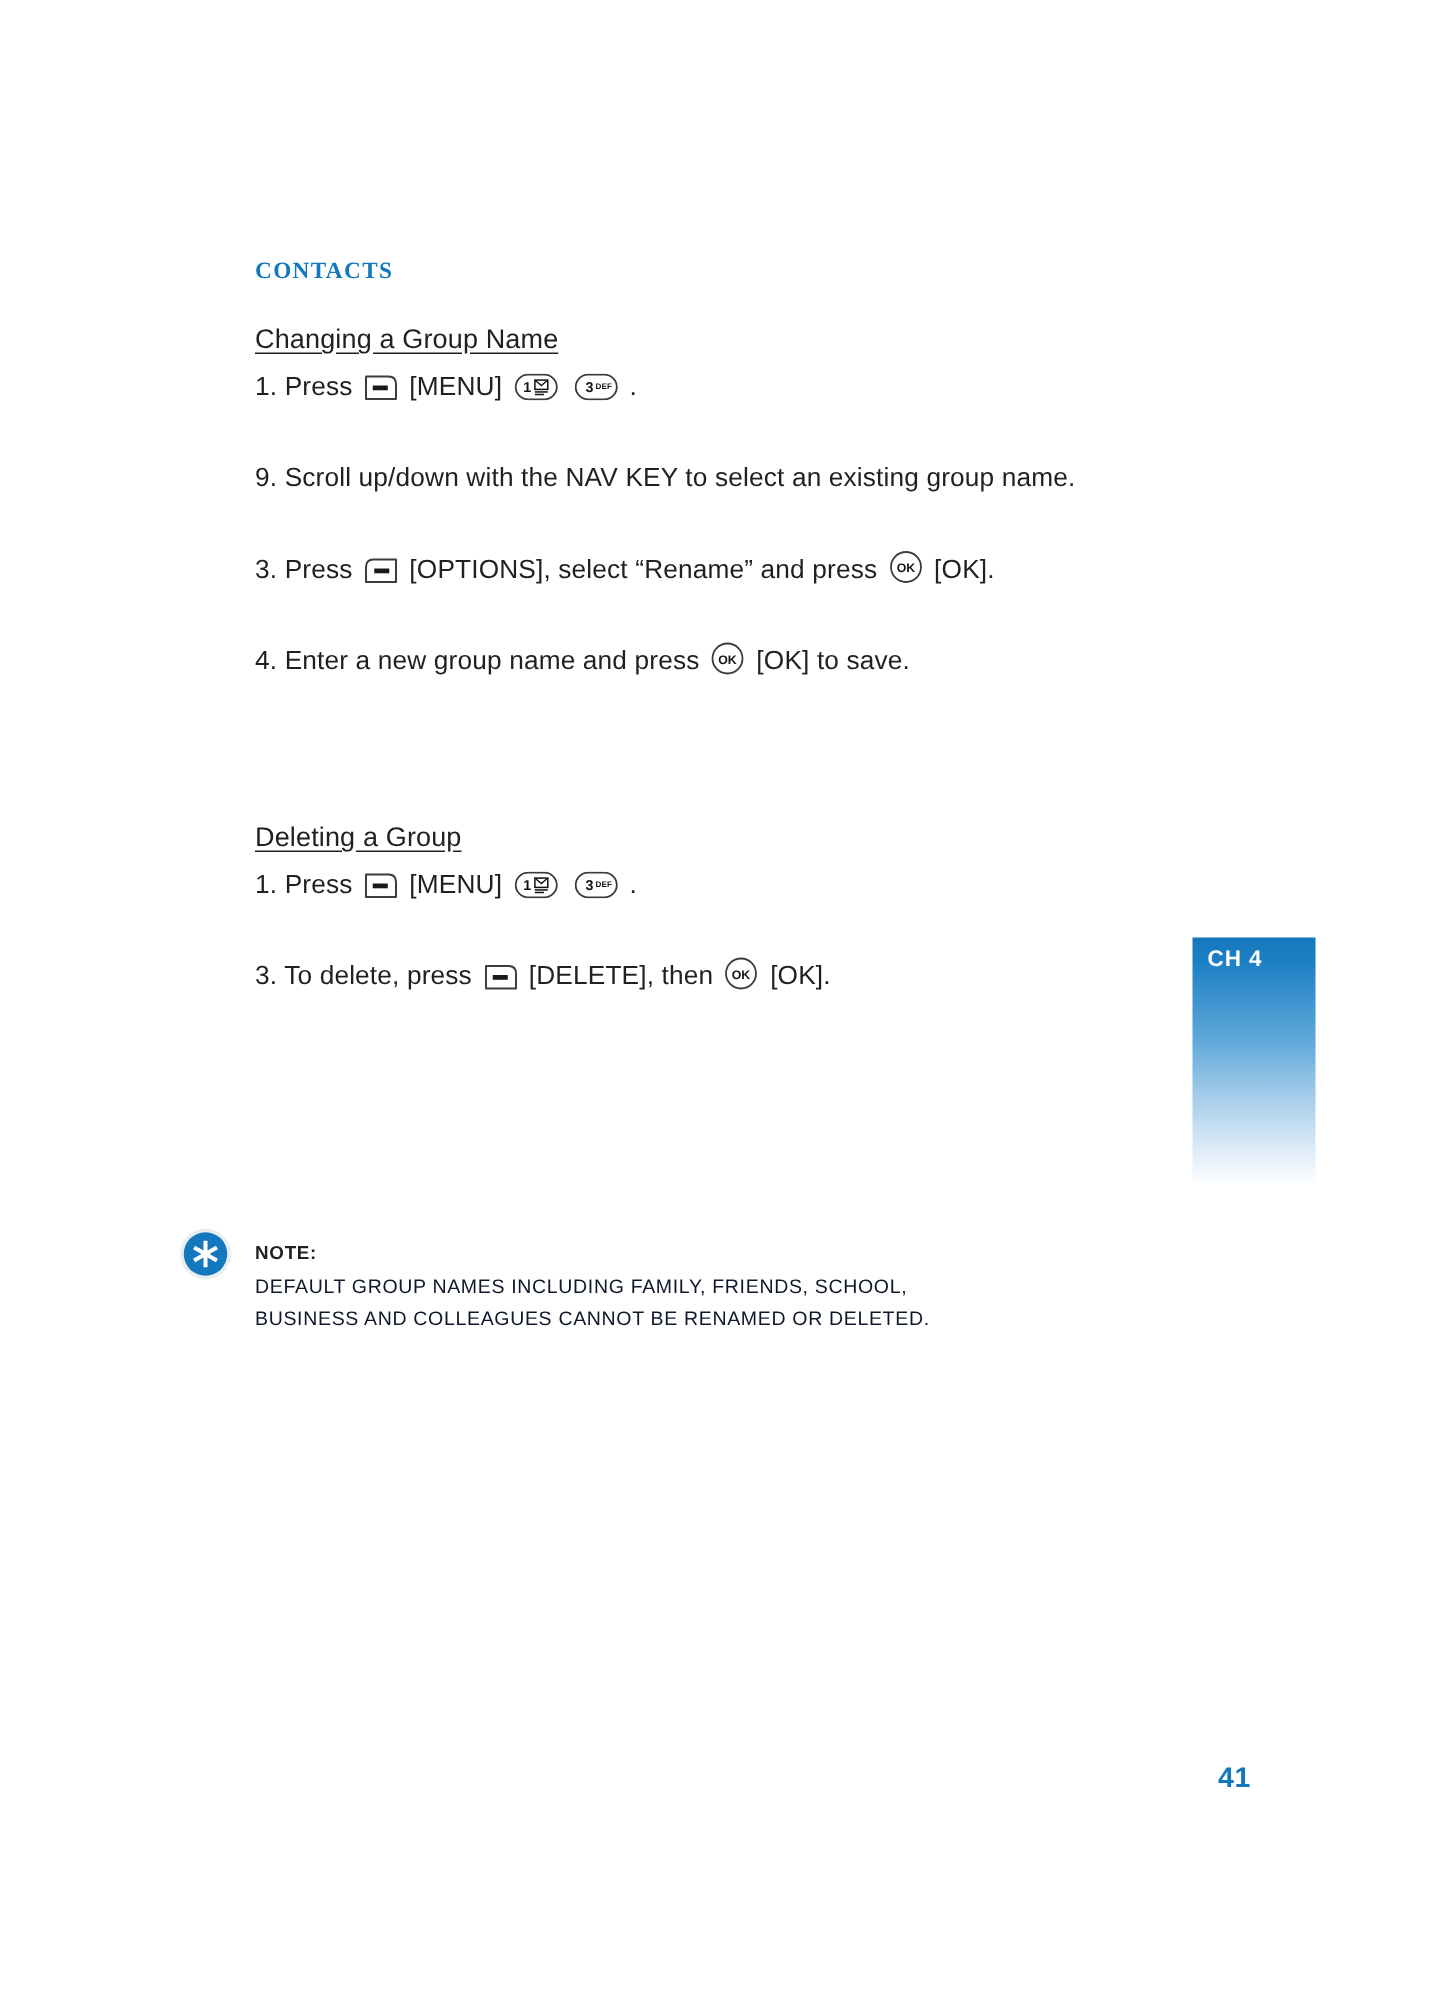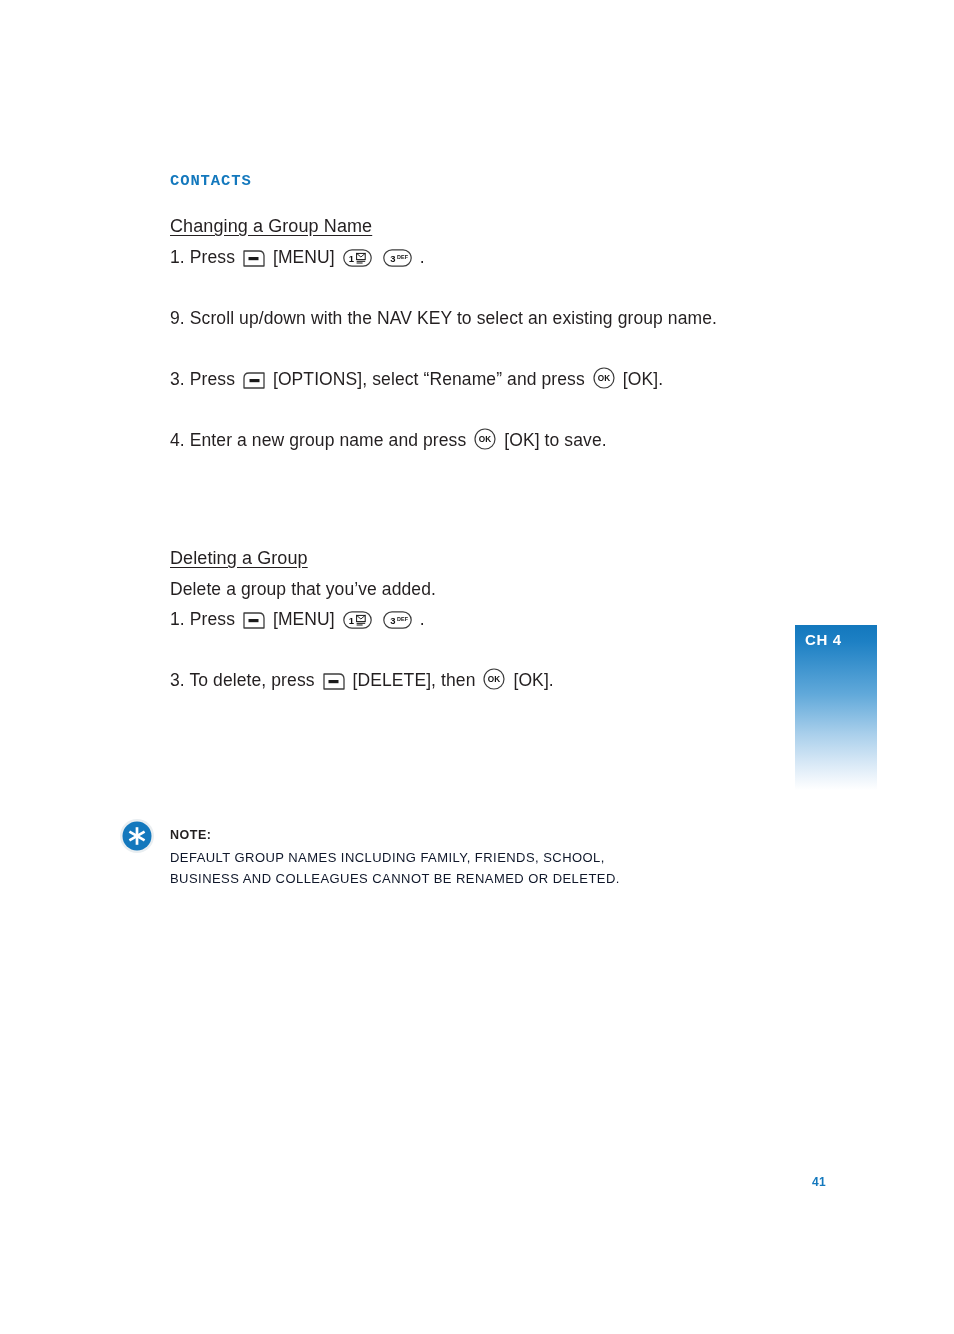--- a/index.html
+++ b/index.html
@@ -44,21 +44,21 @@
     top: 172px;
     width: 560px;
   }
 
   .section-title {
     color: #1378bd;
     font-size: 15.5px;
     font-weight: bold;
     letter-spacing: 0.9px;
     margin: 0 0 26px 0;
-    font-family: Liberation Mono, monospace;
+    font-family: Liberation Serif, serif;
   }
 
   .sub-title {
     font-size: 18px;
     color: #231f20;
     text-decoration: underline;
     text-underline-offset: 3px;
     margin: 0 0 5px 0;
     font-weight: normal;
     letter-spacing: 0.1px;
@@ -115,21 +115,21 @@
     margin: 0;
     max-width: 450px;
   }
 
   
   .page-number {
     position: absolute;
     left: 812px;
     top: 1175px;
     color: #1378bd;
-    font-size: 12px;
+    font-size: 19px;
     font-weight: bold;
     letter-spacing: 0.4px;
   }
 </style>
 </head>
 <body>
 
 <div class="chapter-tab">
   <span class="chapter-tab-label">CH 4</span>
 </div>
@@ -164,21 +164,20 @@
               <circle cx="11" cy="11" r="10" fill="#ffffff" stroke="#3c3c3c" stroke-width="1.2"></circle>
               <text x="11" y="14.4" font-family="Liberation Sans, sans-serif" font-size="8.2" font-weight="bold" fill="#111" text-anchor="middle">OK</text>
             </svg></span> [OK].</p>
         <p class="step">4. Enter a new group name and press <span class="key"><svg width="22" height="22" viewBox="0 0 22 22">
               <circle cx="11" cy="11" r="10" fill="#ffffff" stroke="#3c3c3c" stroke-width="1.2"></circle>
               <text x="11" y="14.4" font-family="Liberation Sans, sans-serif" font-size="8.2" font-weight="bold" fill="#111" text-anchor="middle">OK</text>
             </svg></span>  [OK] to save.</p>
       </div>
       <div style="margin-top: 93px;">
         <h2 class="sub-title">Deleting a Group</h2>
-        <p class="step tight">Delete a group that you’ve added.</p>
         <p class="step" style="margin-top: 0px;">1. Press <span class="key"><svg width="22" height="17" viewBox="0 0 22 17">
               <path d="M1 1 H16 Q21 1 21 6 V16 H1 Z" fill="#ffffff" stroke="#3c3c3c" stroke-width="1.3" stroke-linejoin="round"></path>
               <rect x="5.5" y="7" width="10" height="3.2" fill="#1a1a1a"></rect>
             </svg></span> [MENU] <span class="key"><svg width="29" height="18" viewBox="0 0 29 18">
               <rect x="0.8" y="0.8" width="27.4" height="16.4" rx="8.2" fill="#ffffff" stroke="#3c3c3c" stroke-width="1.2"></rect>
               <text x="8.5" y="12.6" font-family="Liberation Sans, sans-serif" font-size="9.5" font-weight="bold" fill="#111" text-anchor="middle">1</text>
               <rect x="13.6" y="4.4" width="8.6" height="6.2" fill="#ffffff" stroke="#111" stroke-width="1"></rect>
               <path d="M13.6 4.4 L17.9 8 L22.2 4.4" fill="none" stroke="#111" stroke-width="0.9"></path>
               <rect x="13.6" y="11.8" width="8.6" height="1" fill="#111"></rect>
               <rect x="13.6" y="13.5" width="6" height="1" fill="#111"></rect>

